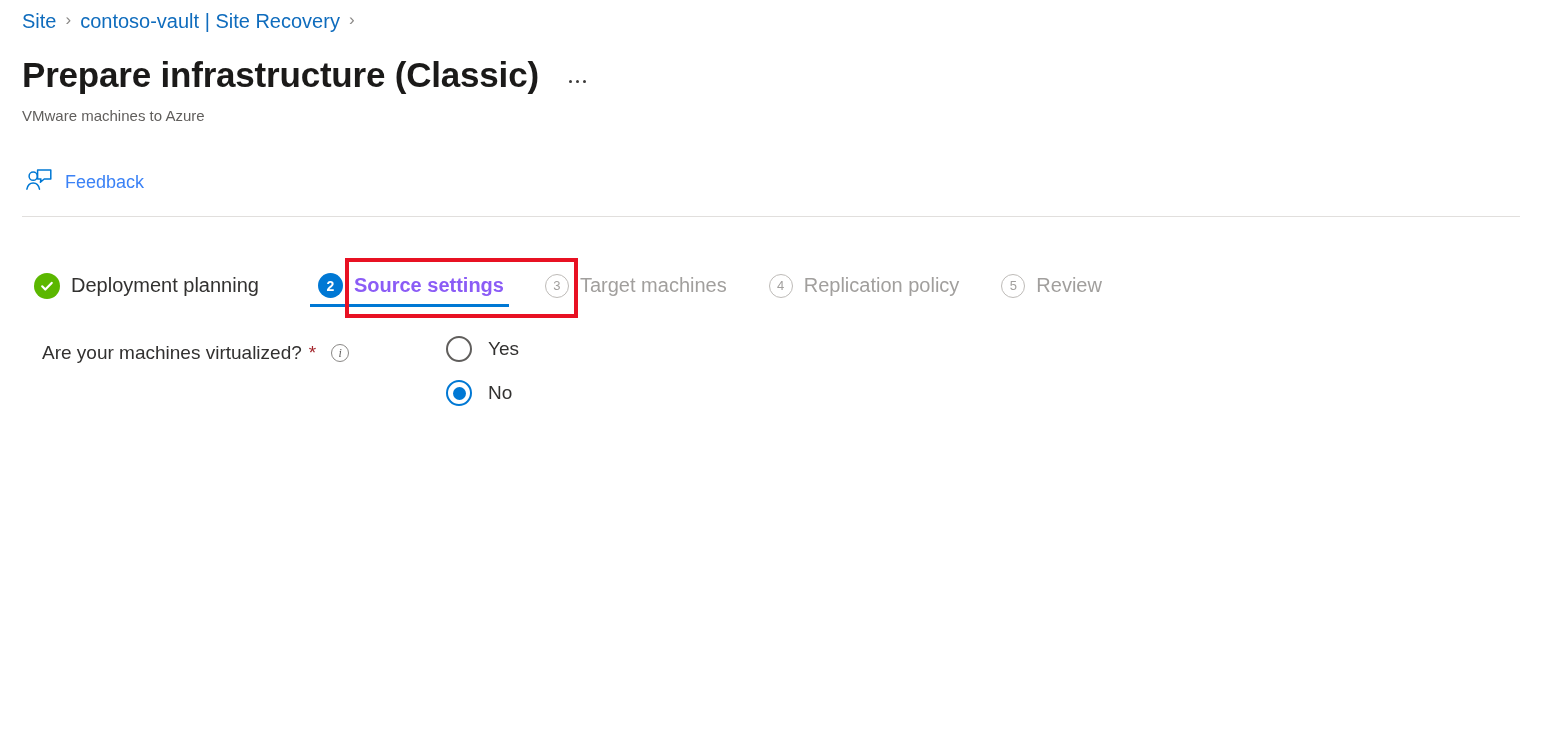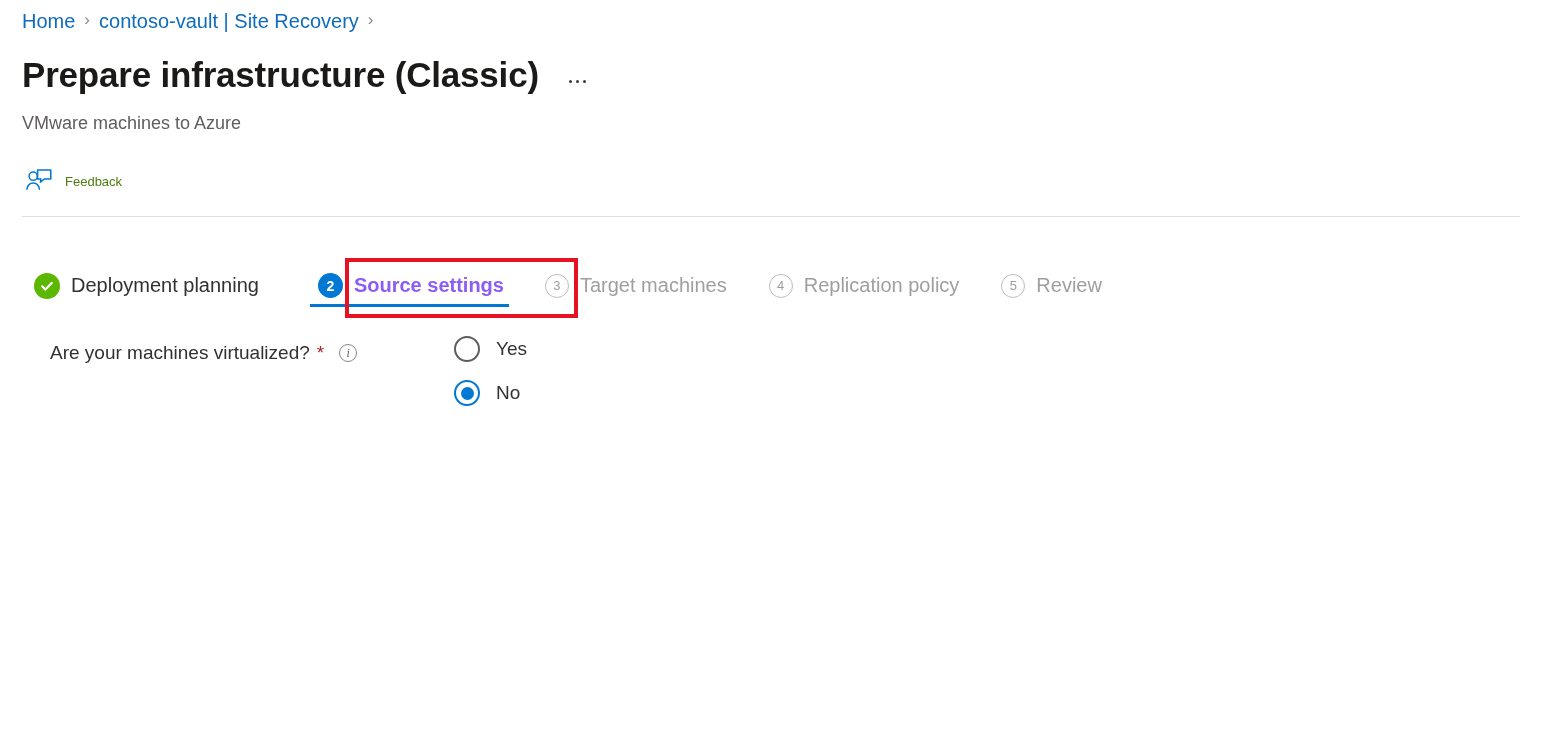--- a/index.html
+++ b/index.html
@@ -36,34 +36,34 @@
   }
   .ellipsis-menu {
     margin-left: 26px; display: flex; align-items: center;
     gap: 4px; cursor: pointer; padding: 6px 4px; transform: translateY(7px);
   }
   .ellipsis-menu i {
     width: 3px; height: 3px; background: #3b3a39;
     border-radius: 50%; display: block;
   }
   .subtitle {
-    position: absolute; left: 22px; top: 112px;
-    font-size: 18px; color: #605e5c; line-height: 23px;
+    position: absolute; left: 22px; top: 104px;
+    font-size: 15px; color: #605e5c; line-height: 23px;
   }
 
   
   .cmdbar {
     position: absolute; left: 22px; top: 163px;
     display: flex; align-items: center;
   }
   .cmd-btn {
     display: flex; align-items: center; gap: 13px;
     padding: 5px 8px 5px 4px; cursor: pointer;
   }
-  .cmd-label { font-size: 13px; color: #4d7c0f; line-height: 24px; }
+  .cmd-label { font-size: 18px; color: #3b82f6; line-height: 24px; }
   .divider {
     position: absolute; left: 22px; top: 216px;
     width: 1498px; height: 1px; background: #e1dfdd;
   }
 
   
   .steps {
     position: absolute; left: 34px; top: 265px;
     display: flex; align-items: center;
   }
@@ -102,21 +102,21 @@
   .step.todo { margin-left: 26px; cursor: default; }
   .step.todo .step-icon {
     width: 24px; height: 24px; border-radius: 50%;
     border: 1px solid #bebbb8; color: #a19f9d;
     font-size: 13px; display: flex;
     align-items: center; justify-content: center;
   }
   .step.todo .step-label { color: #a19f9d; }
 
   
-  .form { position: absolute; left: 16px; top: 336px; width: 1322px; }
+  .form { position: absolute; left: 8px; top: 336px; width: 1322px; }
   .row { position: relative; display: flex; align-items: flex-start; }
   .row-label {
     width: 438px; padding-left: 34px; padding-top: 4px;
     display: flex; align-items: center;
     font-size: 19px; color: #323130; line-height: 26px;
   }
   .req-star { color: #a4262c; margin-left: 7px; font-size: 19px; }
   .info-icon {
     margin-left: 15px; width: 18px; height: 18px;
     border: 1px solid #8a8886; border-radius: 50%;
@@ -139,21 +139,21 @@
     border-radius: 50%; background: #0078d4; display: block;
   }
   .radio-text { font-size: 19px; color: #323130; line-height: 26px; }
 </style>
 </head>
 <body>
 
 <div class="page">
 
   <div class="breadcrumb">
-    <span class="crumb-link">Home</span>
+    <span class="crumb-link">Site</span>
     <span class="crumb-sep">›</span>
     <span class="crumb-link">contoso-vault | Site Recovery</span>
     <span class="crumb-sep">›</span>
   </div>
 
   <div class="title-row">
     <div class="page-title">Prepare infrastructure (Classic)</div>
     <div class="ellipsis-menu">
       <i></i>
         <i></i>

